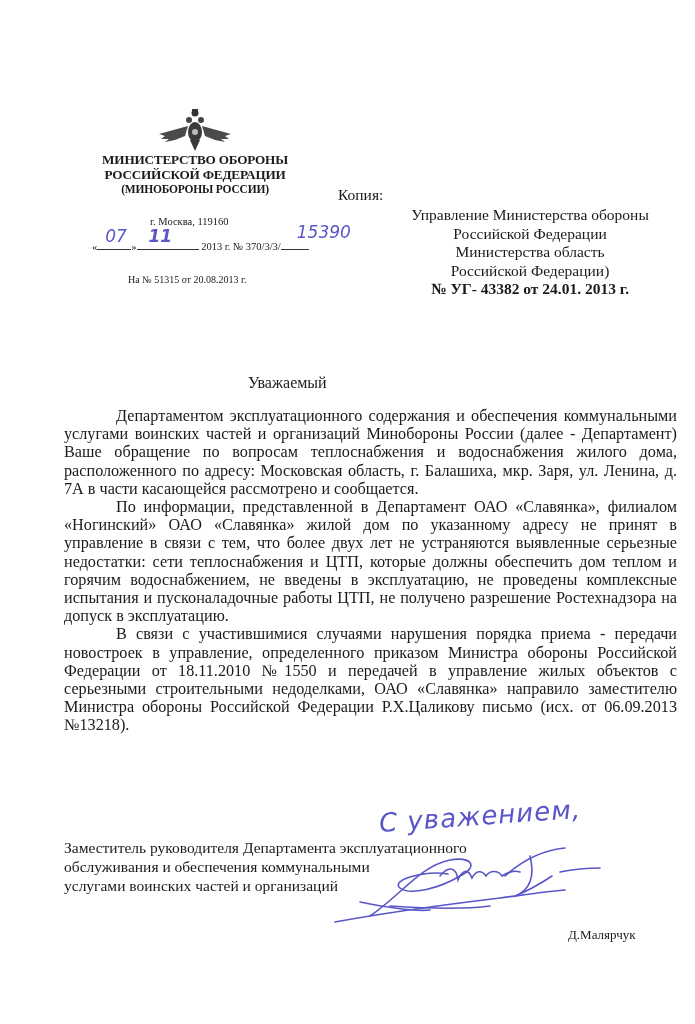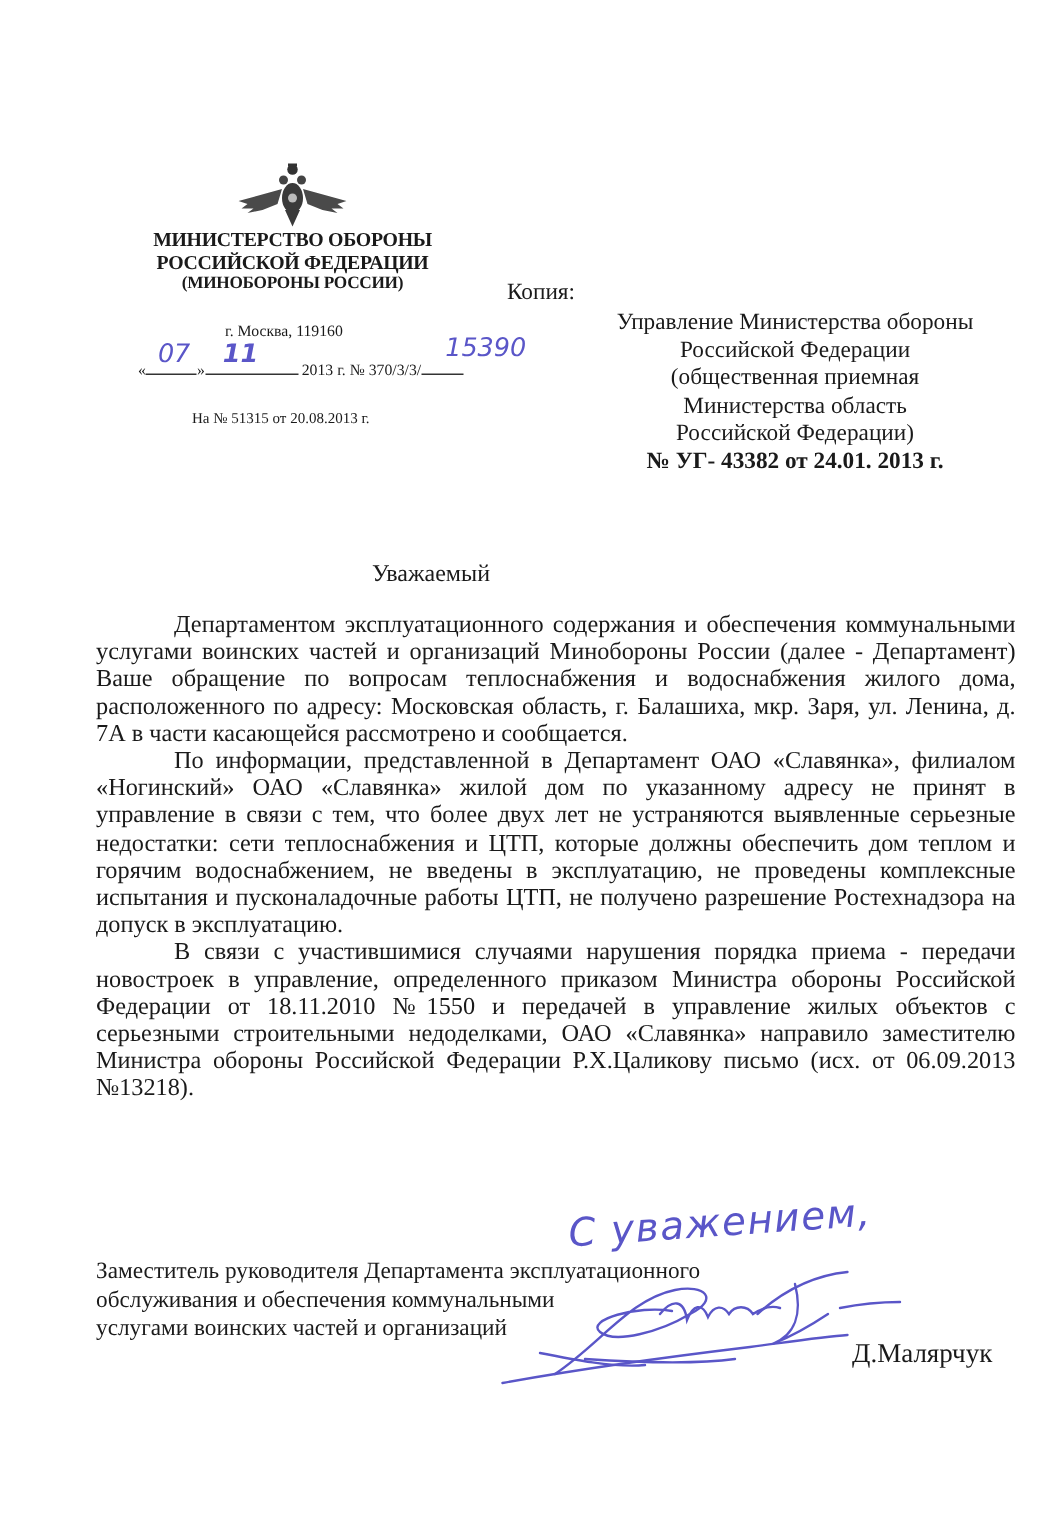--- a/index.html
+++ b/index.html
@@ -91,22 +91,22 @@
       text-indent: 52px;
     }
 
     
     .sig-block {
       left: 64px; top: 838px; width: 460px;
       font-size: 15.5px;
       line-height: 19px;
     }
     .signer {
-      left: 568px; top: 892px;
-      font-size: 18px;
+      left: 568px; top: 927px;
+      font-size: 13px;
     }
     .hand-greeting {
       left: 378px; top: 808px; width: 250px; height: 40px;
     }
     .signature {
       left: 330px; top: 846px; width: 290px; height: 80px;
     }
   </style>
 </head>
 <body>
@@ -143,21 +143,20 @@
   <span>«</span><span class="blank" style="width:34px;"><span class="hand" style="left:8px; top:-12px; font-size:17px;">07</span></span><span>»</span><span class="blank" style="width:62px;font-weight:bold;"><span class="hand" style="left:12px; top:-12px; font-size:17px;">11</span></span>
   <span>2013 г. № 370/3/3/</span><span class="blank" style="width:28px;"><span class="hand" style="left:16px; top:-16px; font-size:17px;">15390</span></span>
 </div>
 
 <div class="abs ref">На № 51315 от 20.08.2013 г.</div>
 
 <div class="abs copy-label">Копия:</div>
 <div class="abs addressee">
   <div>Управление Министерства обороны</div>
   <div>Российской Федерации</div>
-  <div>(общественная приемная</div>
   <div>Министерства область</div>
   <div>Российской Федерации)</div>
   <div class="bold">№ УГ- 43382 от 24.01. 2013 г.</div>
 </div>
 
 <div class="abs salutation">Уважаемый</div>
 
 <div class="abs body-text">
   <p>Департаментом эксплуатационного содержания и обеспечения коммунальными услугами воинских частей и организаций Минобороны России (далее - Департамент) Ваше обращение по вопросам теплоснабжения и водоснабжения жилого дома, расположенного по адресу: Московская область, г. Балашиха, мкр. Заря, ул. Ленина, д. 7А в части касающейся рассмотрено и сообщается.</p>
   <p>По информации, представленной в Департамент ОАО «Славянка», филиалом «Ногинский» ОАО «Славянка» жилой дом по указанному адресу не принят в управление в связи с тем, что более двух лет не устраняются выявленные серьезные недостатки: сети теплоснабжения и ЦТП, которые должны обеспечить дом теплом и горячим водоснабжением, не введены в эксплуатацию, не проведены комплексные испытания и пусконаладочные работы ЦТП, не получено разрешение Ростехнадзора на допуск в эксплуатацию.</p>

